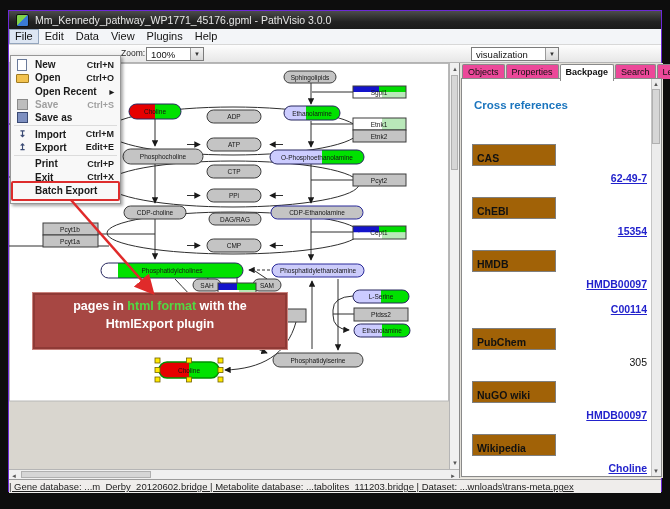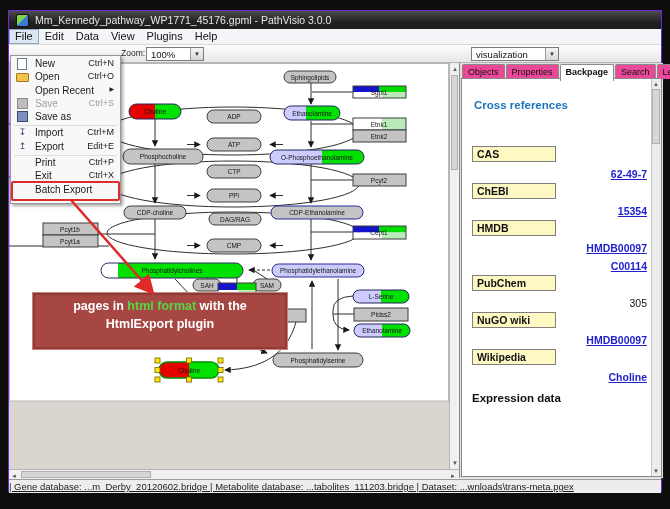--- a/index.html
+++ b/index.html
@@ -50,39 +50,39 @@
   
   .panel{position:absolute;left:450px;top:52px;width:204px;height:415px;background:#e3e0d9;
        border-left:1px solid #8a8a8a;box-sizing:border-box;}
   .tabs{position:absolute;left:2px;top:1px;height:15px;display:flex;font-size:9px;color:#111;}
   .tab{padding:1px 5px 0 5px;border:1px solid #8a8a8a;border-bottom:none;background:#ec4899;
        border-radius:2px 2px 0 0;margin-right:1px;height:13px;line-height:13px;}
   .tab.active{background:#fff;height:15px;position:relative;z-index:2;font-weight:bold;}
   .panel-content{position:absolute;left:1px;top:15px;right:1px;bottom:1px;background:#fff;
        border:1px solid #8a8a8a;overflow:hidden;padding:8px 14px 0 10px;box-sizing:border-box;}
   .bp-heading{color:#1b75be;font-weight:bold;font-size:11.5px;margin:12px 0 0 2px;}
-  .bp-section{margin-top:1px;}
+  .bp-section{margin-top:13px;}
   .bp-section.first{margin-top:33px;}
-  .bp-header{display:inline-block;border:1px solid #7f7f7f;background:#fef9c3;font-weight:bold;
-       font-size:10.5px;color:#111;padding:1px 6px 1px 4px;min-width:72px;}
+  .bp-header{display:inline-block;border:1px solid #7f7f7f;background:#a16207;font-weight:bold;
+       font-size:10.5px;color:#111;padding:7px 6px 1px 4px;min-width:72px;}
   .bp-value{margin:6px 0 0 2px;font-size:10.5px;text-align:right;}
   .bp-value.link{color:#2222cc;text-decoration:underline;font-weight:bold;}
   .bp-value.plain{color:#111;}
   .bp-footer{margin-top:9px;font-weight:bold;font-size:11.5px;color:#111;}
   .panel-scroll{position:absolute;right:2px;top:16px;width:9px;bottom:2px;background:#ececec;
        border-left:1px solid #c5c5c5;}
   
   .statusbar{position:absolute;left:0;top:468px;width:100%;height:14px;background:#efedeb;
        border-top:1px solid #9b9b9b;font-size:9.5px;color:#1c1c1c;line-height:13px;
        box-sizing:border-box;white-space:nowrap;overflow:hidden;text-decoration:underline;}
   
   .menu-popup{position:absolute;left:1px;top:44px;width:111px;height:149px;background:#f8f8f8;
        border:1px solid #979797;box-shadow:2px 2px 3px rgba(0,0,0,.35);z-index:50;
        padding-top:2px;box-sizing:border-box;}
-  .mi{position:relative;height:13.3px;font-size:10px;color:#1a1a1a;display:flex;align-items:flex-start;}
+  .mi{position:relative;height:13.3px;font-size:10px;color:#1a1a1a;display:flex;align-items:center;font-weight:bold;}
   .mi .milabel{margin-left:24px;white-space:nowrap;}
   .mi .mishort{margin-left:auto;margin-right:6px;font-size:9px;color:#1a1a1a;}
   .mi.disabled,.mi.disabled .mishort{color:#9f9f9f;}
   .msep{height:1px;background:#dcdcdc;margin:1px 3px;}
   .mico{position:absolute;left:5px;width:13px;text-align:center;font-size:9px;color:#3a4a74;}
   .ico-new{left:6px;width:8px;height:10px;background:#fff;border:1px solid #6a7a9a;}
   .ico-open{left:5px;width:11px;height:7px;background:#f2c24e;border:1px solid #a07a20;border-radius:1px;margin-top:2px;}
   .ico-save{left:6px;width:9px;height:9px;background:#bdbdbd;border:1px solid #8a8a8a;}
   .ico-saveas{left:6px;width:9px;height:9px;background:#7d8fc0;border:1px solid #3a4a74;}
   .red-outline{position:absolute;left:2px;top:170px;width:105px;height:16px;border:2px solid #dd2c2c;

